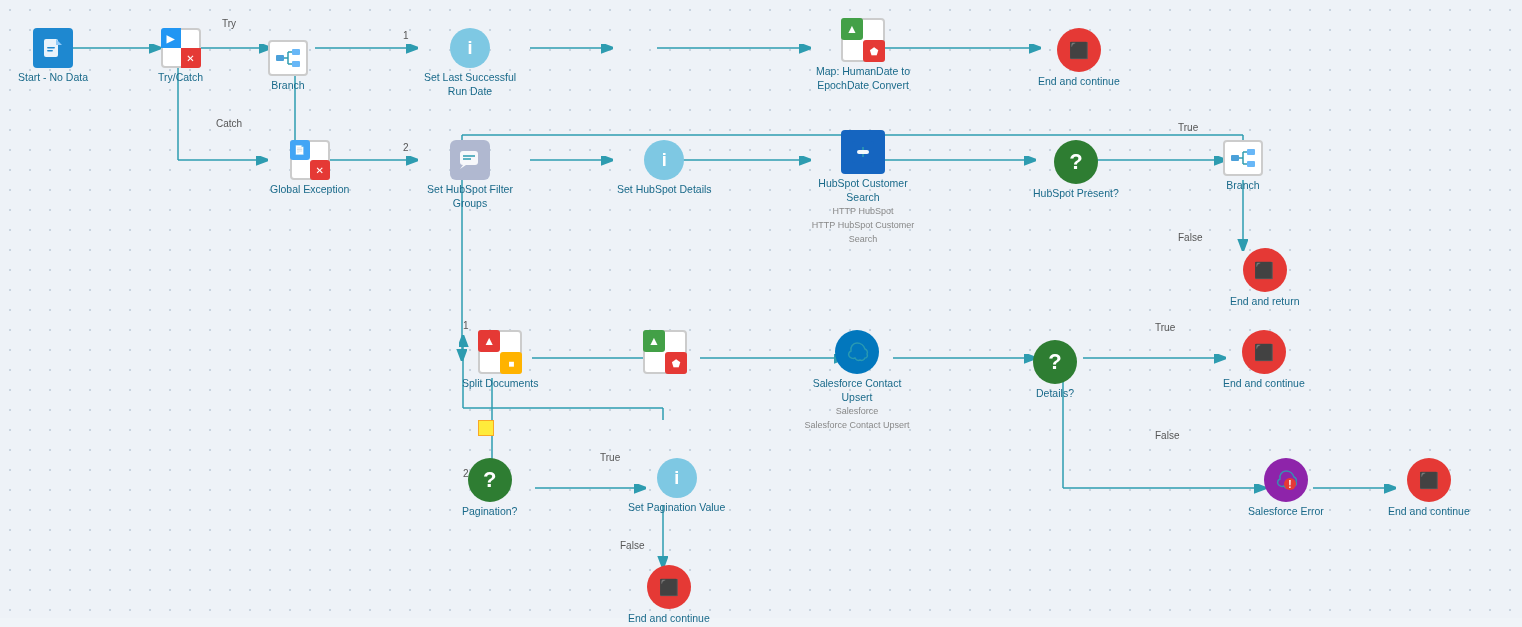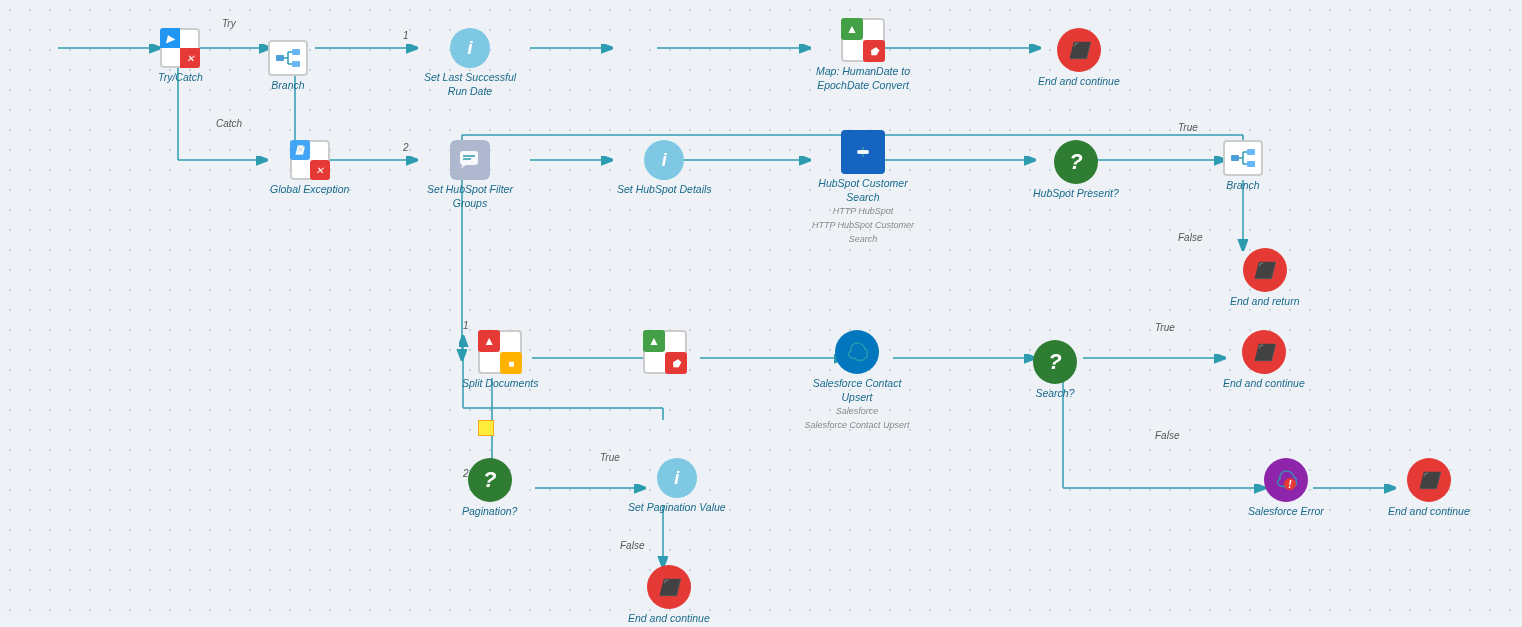--- a/index.html
+++ b/index.html
@@ -12,21 +12,20 @@
       height: 627px;
     }
     .canvas {
       position: relative;
       width: 1522px;
       height: 618px;
       background-color: #eef2f7;
       background-image:
         radial-gradient(circle, #c8d4e0 1px, transparent 1px);
       background-size: 20px 20px;
-      font-style: italic;
     }
     .node {
       position: absolute;
       display: flex;
       flex-direction: column;
       align-items: center;
       cursor: pointer;
     }
     .node-icon {
       width: 40px;
@@ -165,20 +164,31 @@
   <span class="connector-label" style="left:403px; top:142px">2</span>
   <span class="connector-label" style="left:1178px; top:122px">True</span>
   <span class="connector-label" style="left:1178px; top:232px">False</span>
   <span class="connector-label" style="left:1155px; top:322px">True</span>
   <span class="connector-label" style="left:1155px; top:430px">False</span>
   <span class="connector-label" style="left:463px; top:320px">1</span>
   <span class="connector-label" style="left:463px; top:468px">2</span>
   <span class="connector-label" style="left:600px; top:452px">True</span>
   <span class="connector-label" style="left:620px; top:540px">False</span>
 
+  <div class="node" style="left:18px; top:28px">
+    <div class="node-icon icon-blue-doc" style="background:#1e88d0; width:40px; height:40px; border-radius:4px; display:flex; align-items:center; justify-content:center;">
+      <svg width="22" height="22" viewBox="0 0 22 22">
+        <rect x="2" y="2" width="14" height="18" rx="2" fill="white" opacity="0.9"></rect>
+        <polygon points="14,2 20,8 14,8" fill="#90caf9"></polygon>
+        <rect x="5" y="10" width="8" height="1.5" rx="1" fill="#1e88d0"></rect>
+        <rect x="5" y="13" width="6" height="1.5" rx="1" fill="#1e88d0"></rect>
+      </svg>
+    </div>
+    <div class="node-label">Start - No Data</div>
+  </div>
 
   <div class="node" style="left:158px; top:28px">
     <div class="node-icon" style="background:white; border:2px solid #ccc; border-radius:4px; width:40px; height:40px; position:relative; display:flex; align-items:center; justify-content:center;">
       <div style="position:absolute; top:-2px; left:-2px; width:20px; height:20px; background:#2196F3; border-radius:3px 0 0 0; display:flex; align-items:center; justify-content:center;">
         <span style="color:white; font-size:10px; font-weight:bold;">▶</span>
       </div>
       <div style="position:absolute; bottom:-2px; right:-2px; width:20px; height:20px; background:#e53935; border-radius:0 0 3px 0; display:flex; align-items:center; justify-content:center;">
         <span style="color:white; font-size:10px;">✕</span>
       </div>
     </div>
@@ -336,21 +346,21 @@
       <span>Salesforce Contact Upsert</span>
       <br><span class="sub-label">Salesforce</span>
       <br><span class="sub-label">Salesforce Contact Upsert</span>
     </div>
   </div>
 
   <div class="node" style="left:1033px; top:340px">
     <div class="node-icon" style="width:44px; height:44px; border-radius:50%; background:#2e7d32; display:flex; align-items:center; justify-content:center;">
       <span style="color:white; font-size:22px; font-weight:bold;">?</span>
     </div>
-    <div class="node-label">Search?</div>
+    <div class="node-label">Details?</div>
   </div>
 
   <div class="node" style="left:1223px; top:330px">
     <div class="node-icon icon-stop" style="width:44px; height:44px; border-radius:50%; background:#e53935; display:flex; align-items:center; justify-content:center;">
       <span style="color:white; font-size:16px; font-weight:bold;">⬛</span>
     </div>
     <div class="node-label">End and continue</div>
   </div>
 
   <div class="node" style="left:462px; top:458px">

